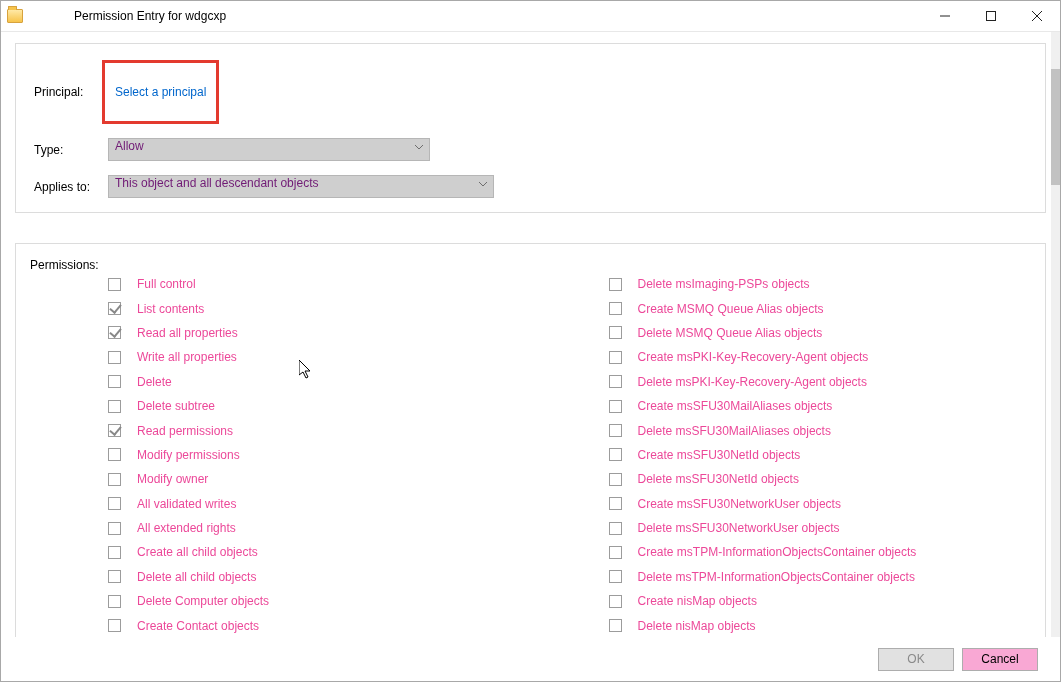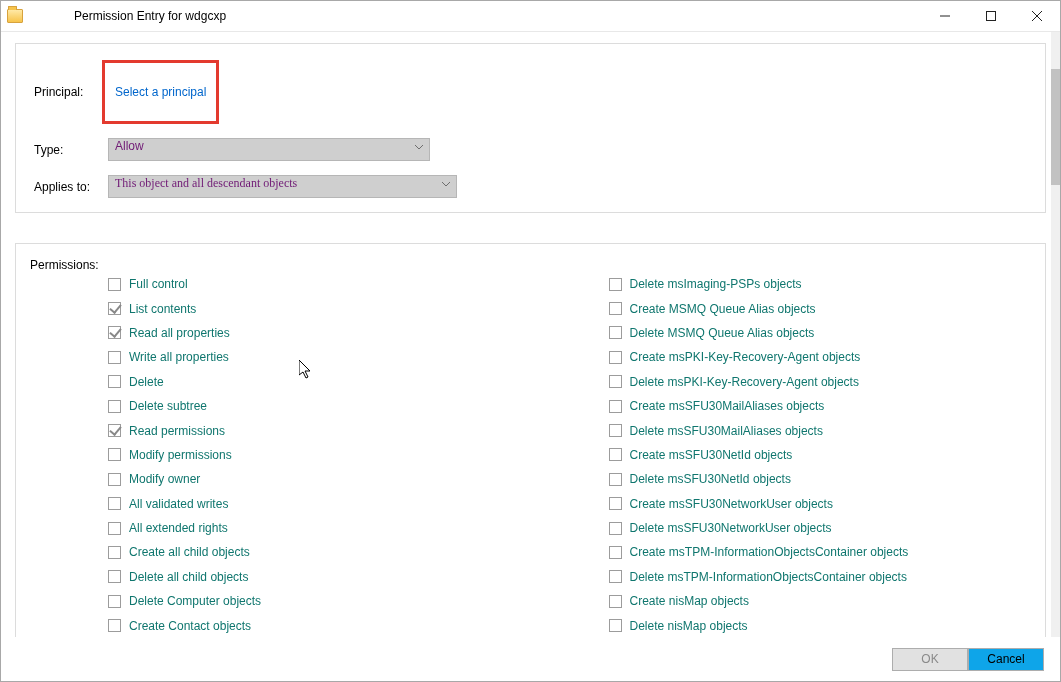--- a/index.html
+++ b/index.html
@@ -101,21 +101,21 @@
     height: 23px;
     background: #cfcfcf;
     border: 1px solid #b6b6b6;
     color: #701a75;
     font-size: 12px;
     display: flex;
     align-items: flex-start;
     padding: 0 6px;
     position: relative;
   }
-  .combo.wide { width: 349px; font-family: Liberation Serif, serif; }
+  .combo.wide { width: 386px; }
   .combo .chev {
     margin-left: auto;
     color: #6e6e6e;
   }
 
   .perm-section {
     border: 1px solid #dcdcdc;
     border-bottom: none;
     margin: 30px 14px 0 14px;
     padding: 14px 14px 0 14px;
@@ -151,54 +151,55 @@
     content: "";
     position: absolute;
     left: 1px; top: 1px;
     width: 9px; height: 5px;
     border-left: 2px solid #888;
     border-bottom: 2px solid #888;
     transform: rotate(-50deg);
   }
   .perm-label {
     font-size: 12px;
-    color: #0f766e;
+    color: #ec4899;
+    margin-left: 8px;
   }
 
   .cursor {
     position: absolute;
     left: 298px;
     top: 328px;
     pointer-events: none;
   }
 
   .footer {
     position: absolute;
     bottom: 0; left: 0; right: 0;
     height: 44px;
     display: flex;
     align-items: center;
     justify-content: flex-end;
-    padding-right: 16px;
-    gap: 0;
+    padding-right: 22px;
+    gap: 8px;
     background: #fff;
   }
   .btn {
     min-width: 76px;
     height: 23px;
     border: 1px solid #adadad;
     background: #e1e1e1;
     font-size: 12px;
     display: flex;
     align-items: center;
     justify-content: center;
     padding: 0 10px;
   }
   .btn.disabled { color: #8a8a8a; }
-  .btn.default { background: #0ea5e9; }
+  .btn.default { background: #f9a8d4; }
 
   .scroll-track {
     position: absolute;
     right: 0;
     top: 31px;
     bottom: 44px;
     width: 9px;
     background: #f0f0f0;
   }
   .scroll-thumb {

